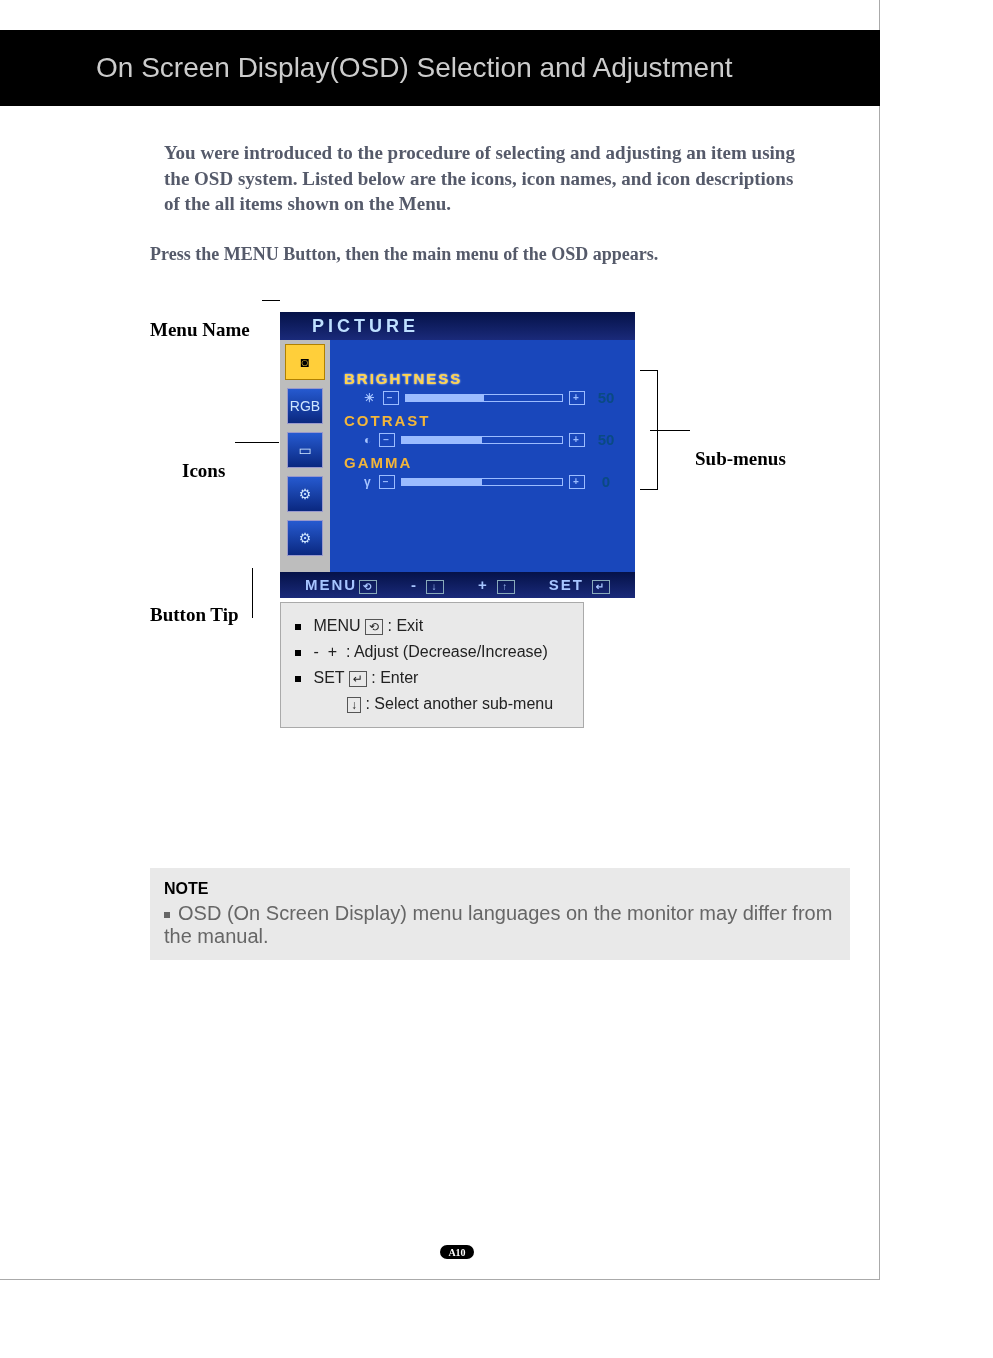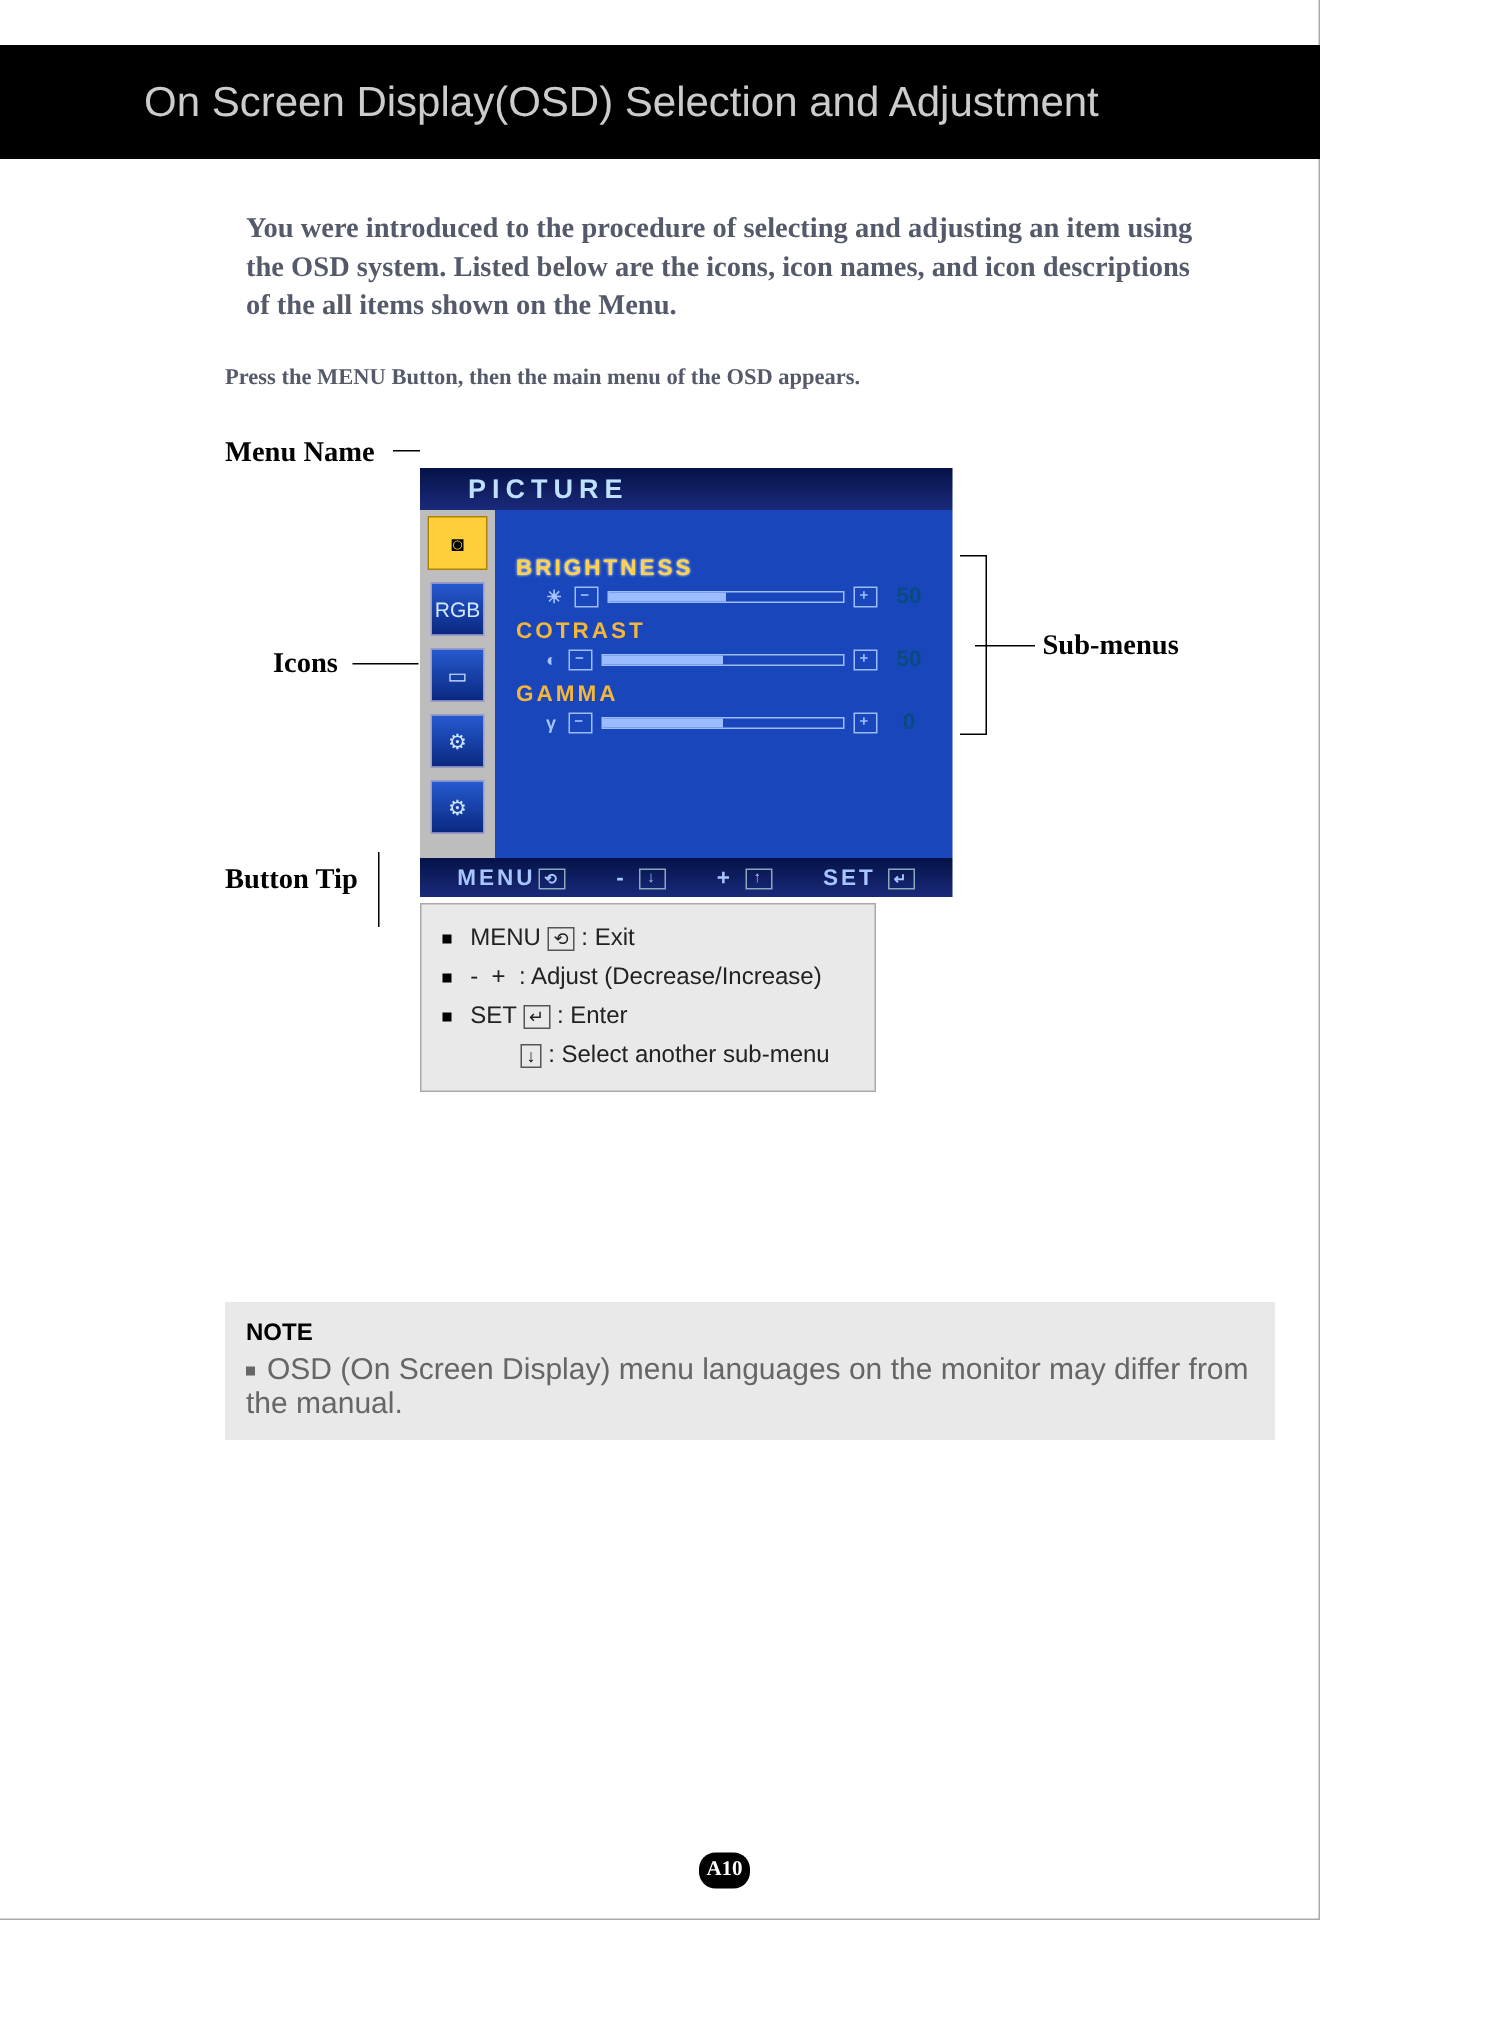--- a/index.html
+++ b/index.html
@@ -45,25 +45,25 @@
     line-height: 1.35;
     margin-left: 14px;
   }
   .press-line {
     position: absolute;
     top: 244px;
     left: 150px;
     width: 640px;
     color: #555a6a;
     font-weight: bold;
-    font-size: 15px;
-  }
-
-  
-  .label { position: absolute; font-family: Georgia, serif; font-weight: bold; font-size: 19px; color: #000; }
+    font-size: 18px;
+  }
+
+  
+  .label { position: absolute; font-family: Georgia, serif; font-weight: bold; font-size: 19px; color: #000; margin-top: 28px; }
   .label-menu-name { top: 291px; left: 150px; }
   .label-icons { top: 432px; left: 182px; }
   .label-button-tip { top: 576px; left: 150px; }
   .label-submenus { top: 420px; left: 695px; }
 
   
   .conn { position: absolute; background:#000; }
   .conn-menu-name { top:300px; left:262px; width:18px; height:1px; }
   .conn-icons     { top:442px; left:235px; width:44px; height:1px; }
   .conn-buttontip-v { top:568px; left:252px; width:1px; height:50px; }
@@ -176,28 +176,28 @@
     color:#222;
   }
   .note .hdr { font-weight:bold; font-size:16px; color:#000; margin-bottom:4px; }
   .note .txt { font-size:20px; color:#666; }
   .note .bul { display:inline-block; width:6px; height:6px; background:#666; margin-right:8px; vertical-align:middle; }
 
   .page-num {
     position:absolute;
     bottom:20px;
     left:440px;
-    width:34px; height:24px;
+    width:34px; height:14px;
     background:#000;
     color:#fff;
     font-family: Georgia, serif;
     font-weight:bold;
-    font-size:14px;
+    font-size:10px;
     border-radius:11px;
-    display:flex; align-items:center; justify-content:center;margin-left:26px;
+    display:flex; align-items:center; justify-content:center;
   }
 </style>
 </head>
 <body>
 
 <div class="page-frame">
 
   <div class="banner">
     <div class="banner-title">On Screen Display(OSD) Selection and Adjustment</div>
   </div>

